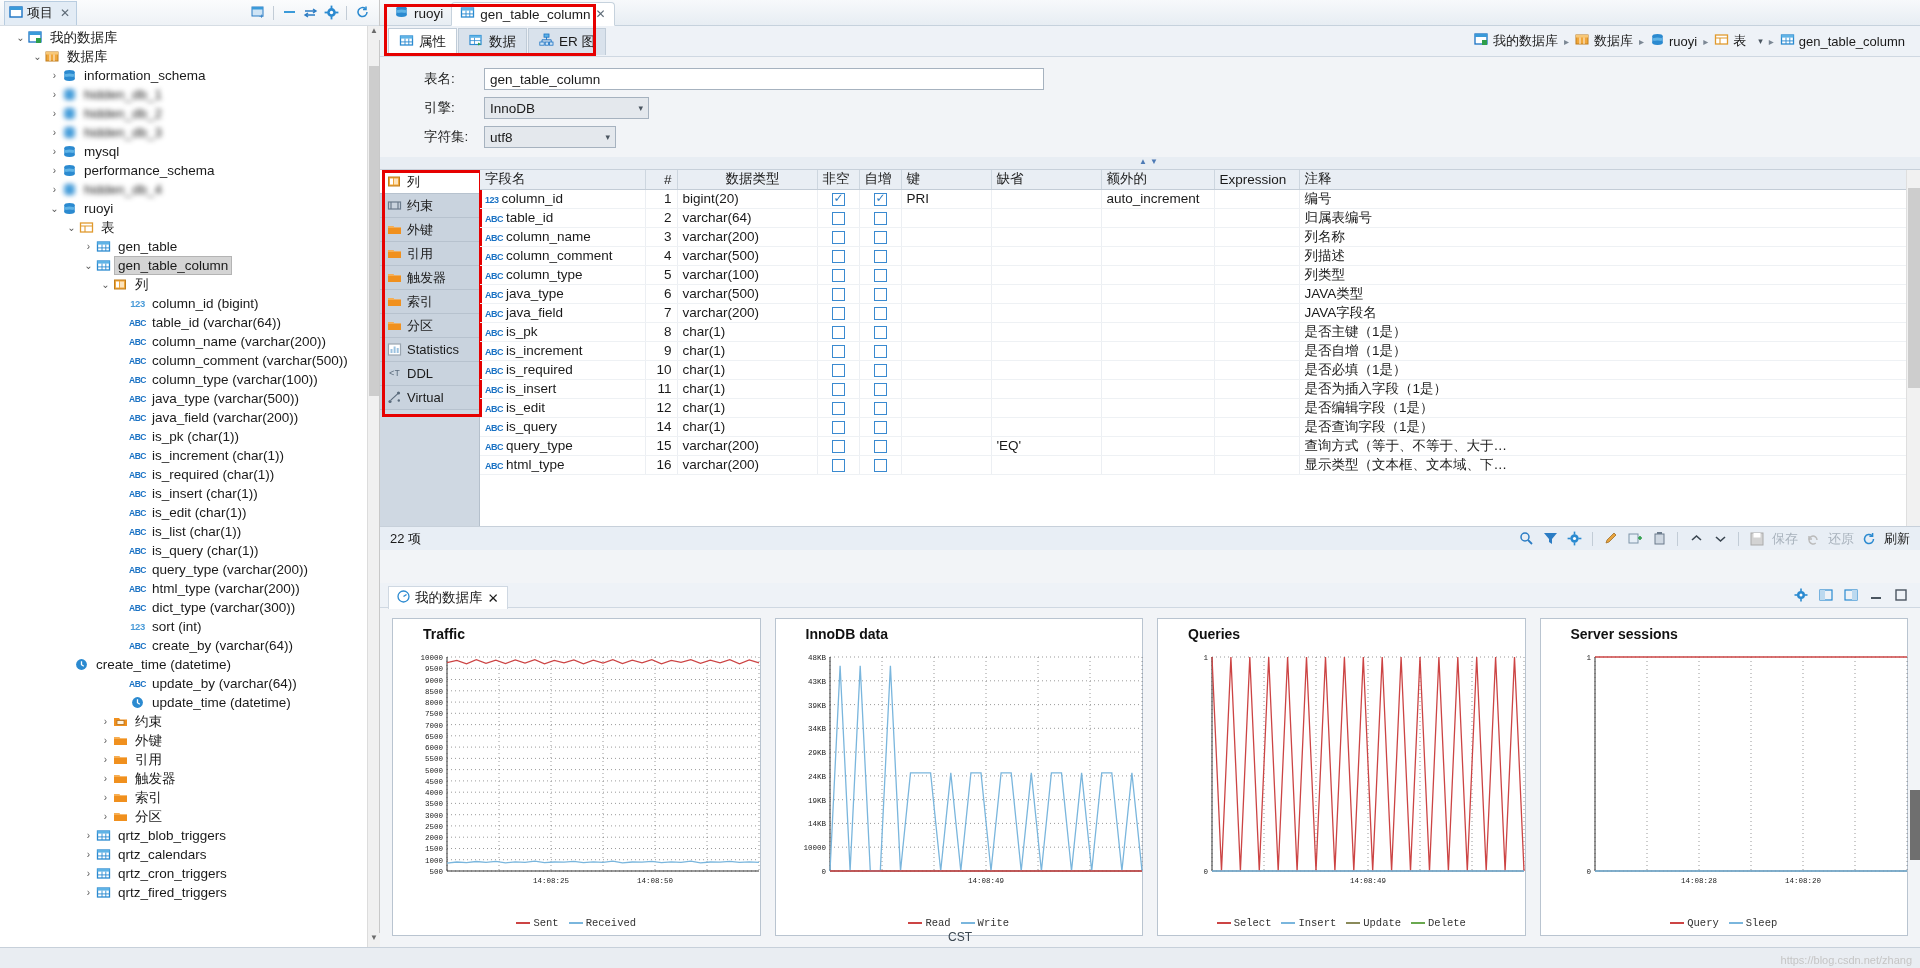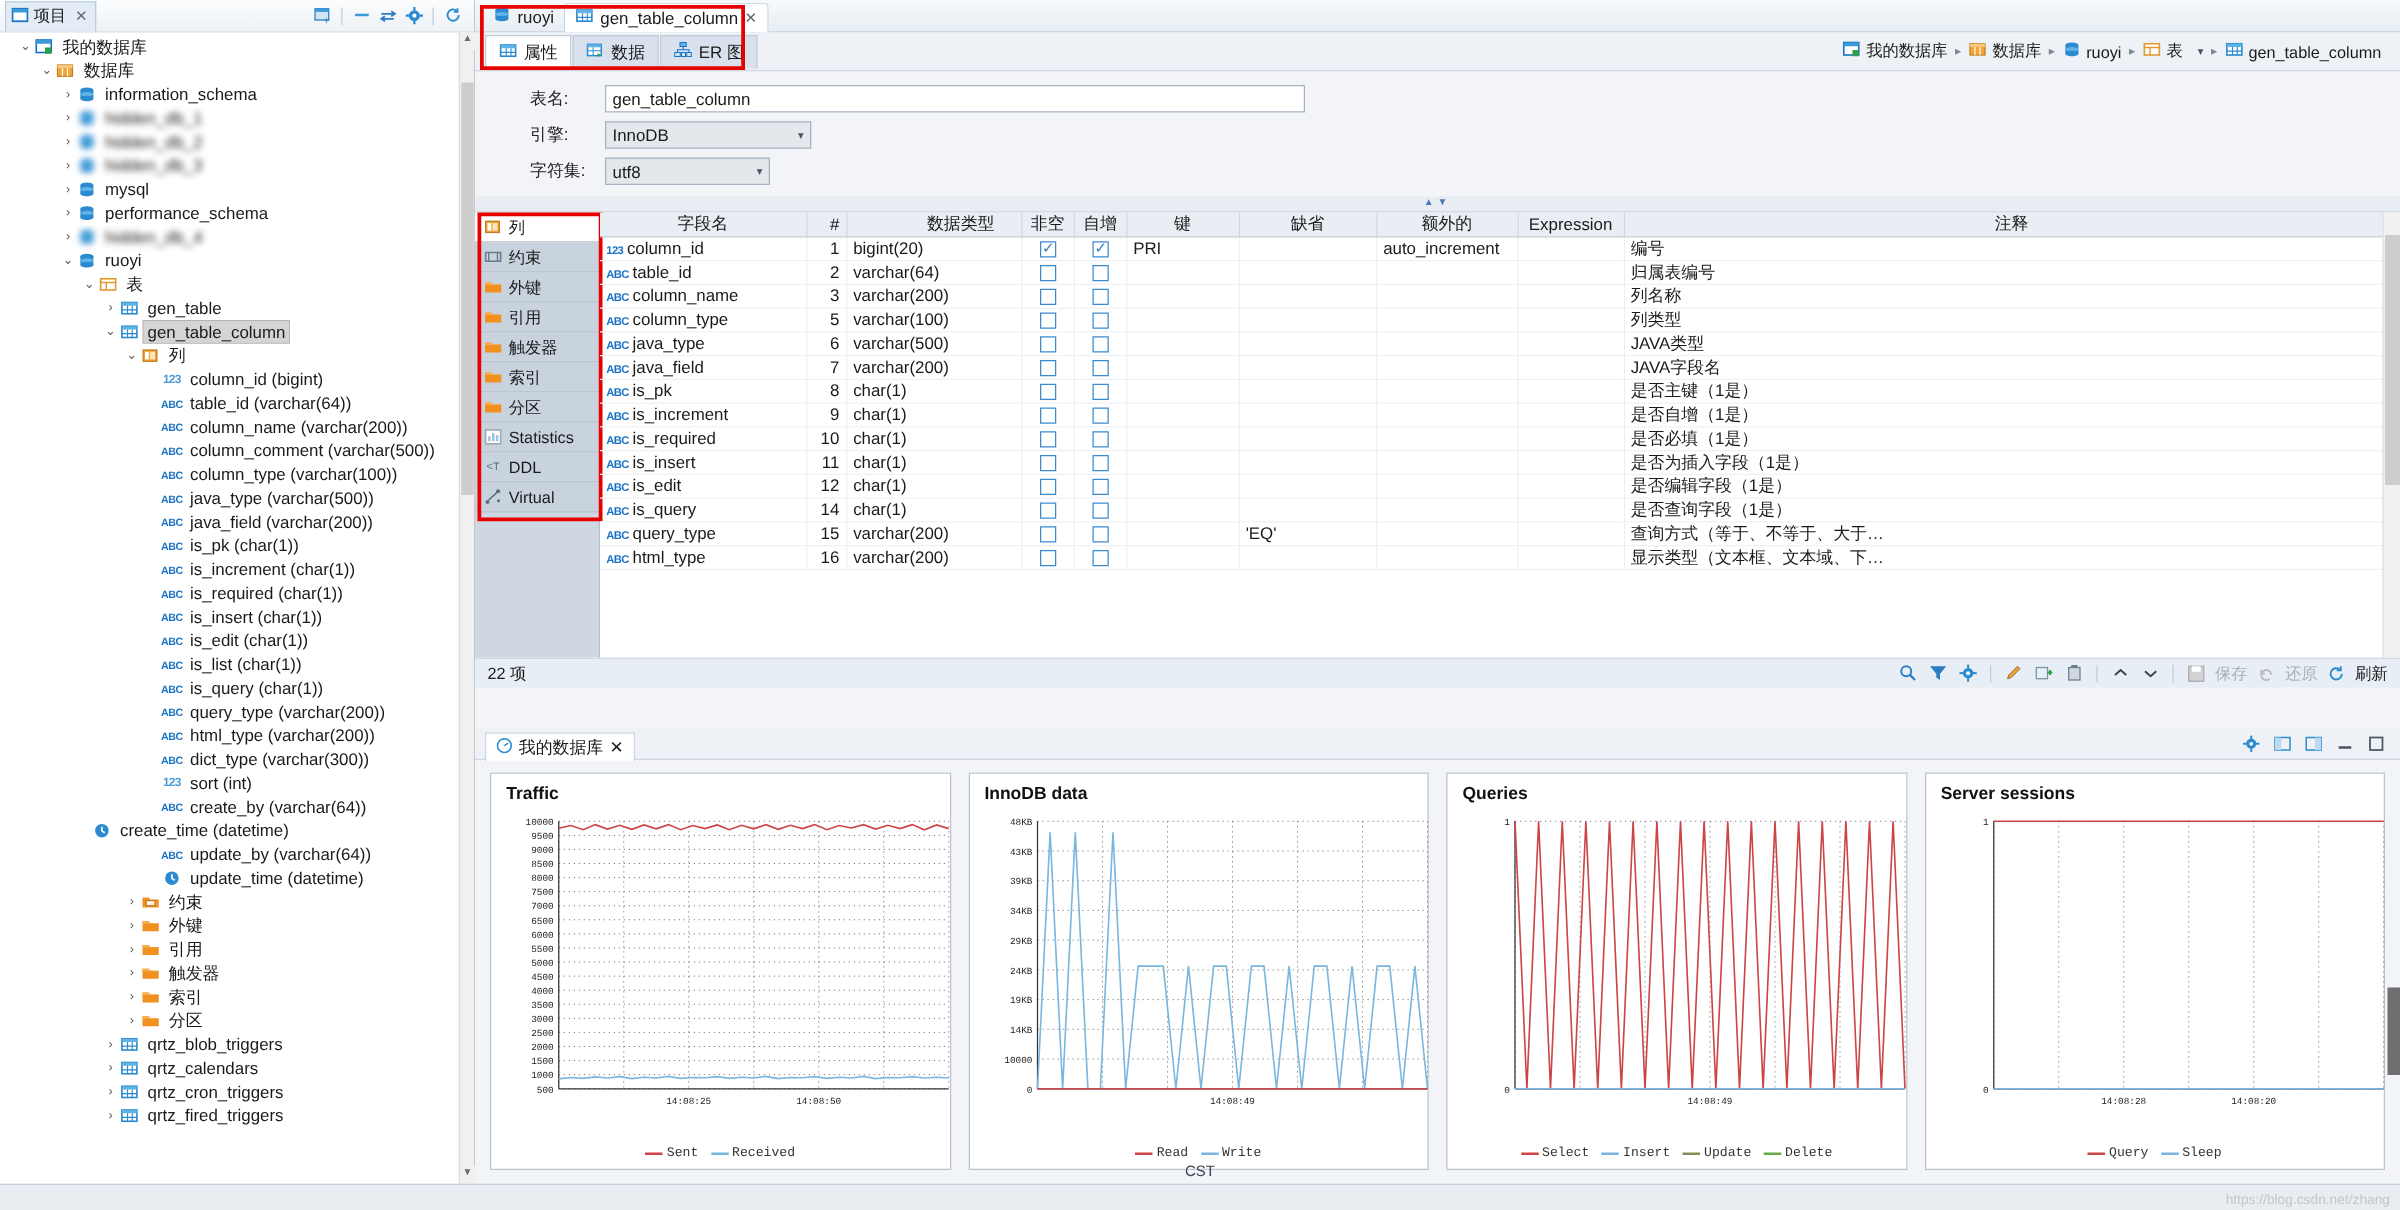--- a/index.html
+++ b/index.html
@@ -85,21 +85,21 @@
   .grid-area { position:relative; display:flex; height:357px; border-top:1px solid #c7d0da; background:#fff; }
   .side-tabs { width:100px; background:#cfd8e2; display:flex; flex-direction:column; flex:0 0 100px; border-right:1px solid #b5c0cc;}
   .stab { display:flex; align-items:center; gap:5px; height:24px; padding-left:7px; font-size:13px;
     background:#c9d3de; border-bottom:1px solid #b7c2ce; }
   .stab.active { background:#fff; }
   .stab .sico { width:15px; display:inline-flex; justify-content:center; }
 
   .grid-wrap { flex:1; overflow:hidden; position:relative; }
   table.grid { border-collapse:collapse; width:100%; font-size:13.5px; table-layout:fixed;}
   table.grid th {
-    background:#e9eef4; font-weight:normal; text-align:center; height:19px;
+    background:#e9eef4; font-weight:normal; text-align:left; height:19px;
     border-right:1px solid #cdd6df; border-bottom:1px solid #c3ccd6; padding:0 5px; font-size:13.5px;
   }
   table.grid td { height:18px; border-right:1px solid #eceff3; border-bottom:1px solid #eef1f4; padding:0 5px; white-space:nowrap; overflow:hidden;}
   .cellnum { text-align:right; }
   .typeico { color:#1a72c4; font-size:9px; font-weight:bold; letter-spacing:-0.5px; margin-right:3px; font-family:"Liberation Sans",sans-serif;}
   .cb { width:13px; height:13px; border:1px solid #3a8ad0; display:inline-block; background:#fff; position:relative; vertical-align:middle;}
   .cb.on::after { content:"✓"; position:absolute; left:1px; top:-3px; font-size:12px; color:#2b7cc4;}
   .cbcell { text-align:center; }
 
   .grid-vscroll { position:absolute; right:0; top:0; width:14px; bottom:0; background:#f1f1f1; border-left:1px solid #dfdfdf;}
@@ -110,21 +110,21 @@
   .gs-tools { margin-left:auto; display:flex; align-items:center; gap:6px; }
   .gs-tools .t { width:18px; height:18px; display:inline-flex; align-items:center; justify-content:center; color:#3a4650;}
   .gs-tools .tdim { color:#9aa5b0; }
 
   
   .dash { position:absolute; left:0; right:0; top:583px; bottom:0; background:#f2f4f7; }
   .dash-tabbar { height:25px; display:flex; align-items:center; padding-left:8px; border-bottom:1px solid #cfd8e2; background:#eef2f7;}
   .dash-tab { display:flex; align-items:center; gap:5px; font-size:13.5px; background:#fff; border:1px solid #cfd8e2; border-bottom:none; padding:2px 8px; position:relative; top:2px;}
   .dash-tools { margin-left:auto; display:flex; align-items:center; gap:7px; padding-right:10px; }
   .charts { display:flex; gap:14px; padding:10px 12px 0 12px; }
-  .card { background:#fff; border:1px solid #b9c4d0; width:378px; height:318px; position:relative; }
+  .card { background:#fff; border:1px solid #b9c4d0; width:378px; height:318px; position:relative;padding-left:18px; }
   .card h3 { margin:7px 0 0 12px; font-size:14px; font-weight:bold; color:#111; }
   .plot { position:absolute; left:0; right:0; top:30px; bottom:30px; }
   .legend { position:absolute; left:0; right:0; bottom:6px; display:flex; justify-content:center; gap:10px; font-size:10.5px; font-family:"Liberation Mono",monospace; color:#333;}
   .lgi { display:flex; align-items:center; gap:3px; }
   .lgl { width:14px; height:2px; display:inline-block; }
 
   
   .bottombar { position:absolute; left:0; bottom:0; width:1920px; height:21px; background:#e9edf2; border-top:1px solid #c7d0da; display:flex; align-items:center; font-size:12px; color:#3a4650;}
   .bb-c { position:absolute; left:50%; transform:translateX(-50%); display:flex; gap:28px;flex-direction:column;}
   .watermark { position:absolute; right:8px; bottom:2px; font-size:11px; color:#c5c5c5; }
@@ -889,20 +889,32 @@
                 <td><span class="typeico">ABC</span><span>column_name</span></td>
                 <td class="cellnum">3</td>
                 <td>varchar(200)</td>
                 <td class="cbcell"><span class="cb"></span></td>
                 <td class="cbcell"><span class="cb"></span></td>
                 <td></td>
                 <td></td>
                 <td></td>
                 <td></td>
                 <td>列名称</td>
+              </tr>
+              <tr>
+                <td><span class="typeico">ABC</span><span>column_comment</span></td>
+                <td class="cellnum">4</td>
+                <td>varchar(500)</td>
+                <td class="cbcell"><span class="cb"></span></td>
+                <td class="cbcell"><span class="cb"></span></td>
+                <td></td>
+                <td></td>
+                <td></td>
+                <td></td>
+                <td>列描述</td>
               </tr>
               <tr>
                 <td><span class="typeico">ABC</span><span>column_type</span></td>
                 <td class="cellnum">5</td>
                 <td>varchar(100)</td>
                 <td class="cbcell"><span class="cb"></span></td>
                 <td class="cbcell"><span class="cb"></span></td>
                 <td></td>
                 <td></td>
                 <td></td>

